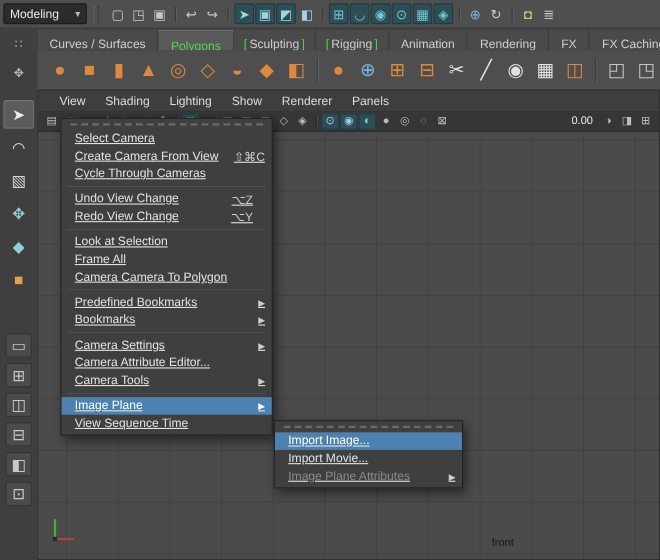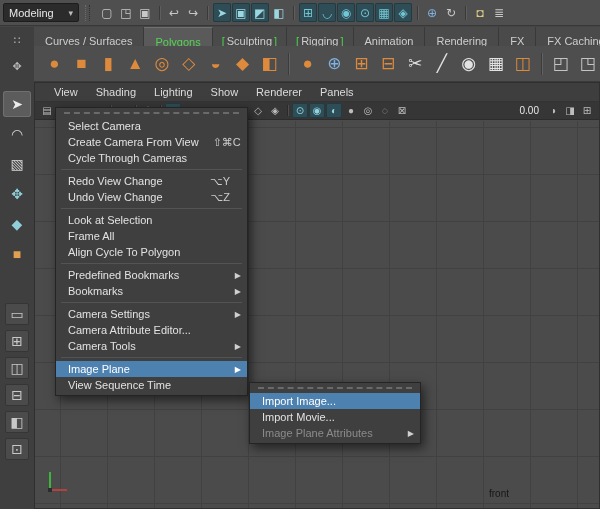--- a/index.html
+++ b/index.html
@@ -63,27 +63,27 @@
   .pticon.active { background: #2e4d56; box-shadow: inset 0 0 0 1px #223a41; }
   .pticon.divider { width: 7px; }
   .pticon.divider::before { content: ""; width: 1px; height: 11px; background: #2a2a2a; box-shadow: 1px 0 0 #4e4e4e; }
   .spacer { flex: 1; }
   .exposure { font-size: 10px; color: #e8e8e8; padding: 0 6px; min-width: 30px; text-align: right; }
 
   .viewport { position: absolute; left: 0; top: 38px; right: 0; bottom: 0; background-color: #4b4b4b;
               background-image: linear-gradient(to right, #414141 1px, transparent 1px),
                                 linear-gradient(to bottom, #414141 1px, transparent 1px);
               background-size: 47px 47px; background-position: 25px 6px; overflow: hidden; }
-  .cam-label { position: absolute; left: 412px; top: 367px; font-size: 10px; color: #161616; margin-left: 42px; }
+  .cam-label { position: absolute; left: 412px; top: 367px; font-size: 10px; color: #161616; }
   .axis { position: absolute; left: 8px; bottom: 12px; }
 
   
   .menu { position: absolute; background: #3f3f3f; border: 1px solid #242424;
           box-shadow: 3px 4px 10px rgba(0,0,0,0.55); padding: 2px 0; z-index: 20;
-          font-size: 11px; color: #e2e2e2; }
+          font-size: 11px; color: #e2e2e2; text-decoration: underline; }
   .view-menu { left: 55px; top: 107px; width: 193px; }
   .submenu { left: 249px; top: 382px; width: 172px; }
   .tearoff { height: 4px; margin: 2px 8px 2px 8px; border-top: 2px dashed #6a6a6a; }
   .mitem { height: 16px; display: flex; align-items: center; padding: 0 6px 0 12px; white-space: nowrap; }
   .mitem .ml { flex: 0 1 auto; }
   .mitem .ms { margin-left: auto; color: #cccccc; padding-left: 14px; }
   .mitem .ma { width: 11px; text-align: right; font-size: 8px; color: #cfcfcf; }
   .mitem.highlighted { background: #4d81b0; color: #ffffff; }
   .mitem.highlighted .ms, .mitem.highlighted .ma { color: #ffffff; }
   .mitem.disabled { color: #8b8b8b; }
@@ -308,49 +308,49 @@
 
         <div class="mitem">
           <span class="ml">Cycle Through Cameras</span>
           <span class="ms"></span>
           <span class="ma"></span>
         </div>
 
         <div class="mitem separator"></div>
 
         <div class="mitem">
+          <span class="ml">Undo View Change</span>
+          <span class="ms">⌥Z</span>
+          <span class="ma"></span>
+        </div>
+
+        <div class="mitem">
           <span class="ml">Redo View Change</span>
           <span class="ms">⌥Y</span>
           <span class="ma"></span>
         </div>
 
-        <div class="mitem">
-          <span class="ml">Undo View Change</span>
-          <span class="ms">⌥Z</span>
-          <span class="ma"></span>
-        </div>
-
 
         <div class="mitem separator"></div>
 
         <div class="mitem">
           <span class="ml">Look at Selection</span>
           <span class="ms"></span>
           <span class="ma"></span>
         </div>
 
         <div class="mitem">
           <span class="ml">Frame All</span>
           <span class="ms"></span>
           <span class="ma"></span>
         </div>
 
 
         <div class="mitem">
-          <span class="ml">Align Cycle To Polygon</span>
+          <span class="ml">Camera Camera To Polygon</span>
           <span class="ms"></span>
           <span class="ma"></span>
         </div>
 
         <div class="mitem separator"></div>
 
         <div class="mitem">
           <span class="ml">Predefined Bookmarks</span>
           <span class="ms"></span>
           <span class="ma">▶</span>

